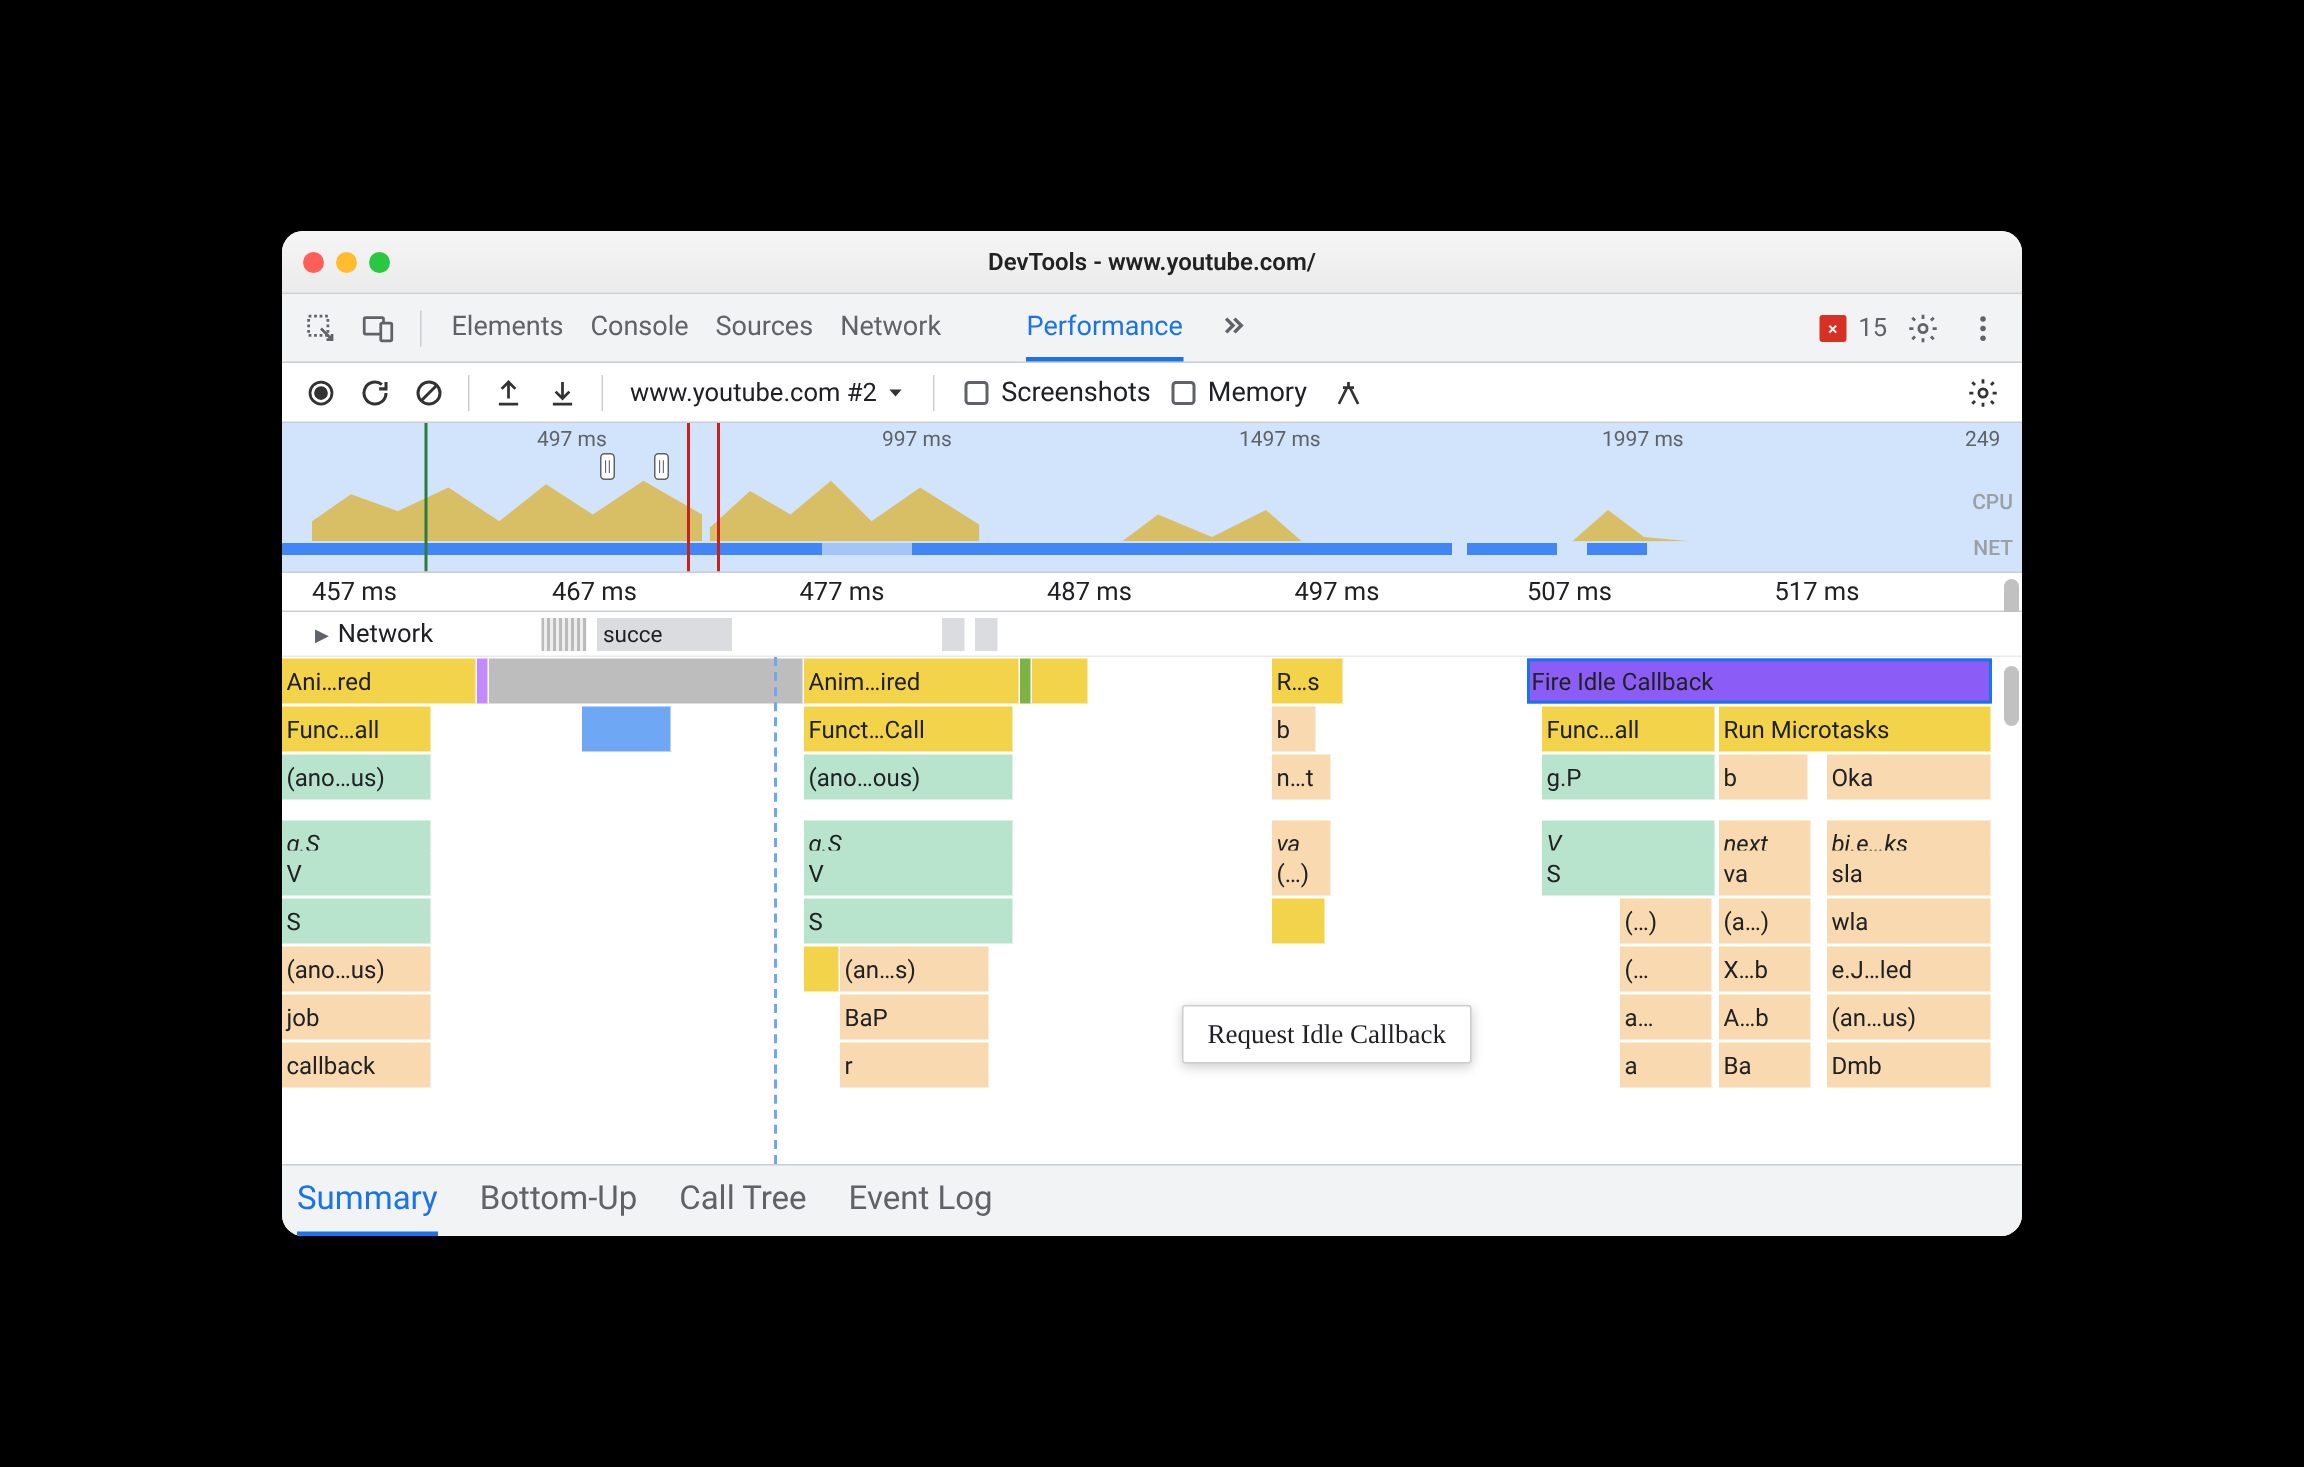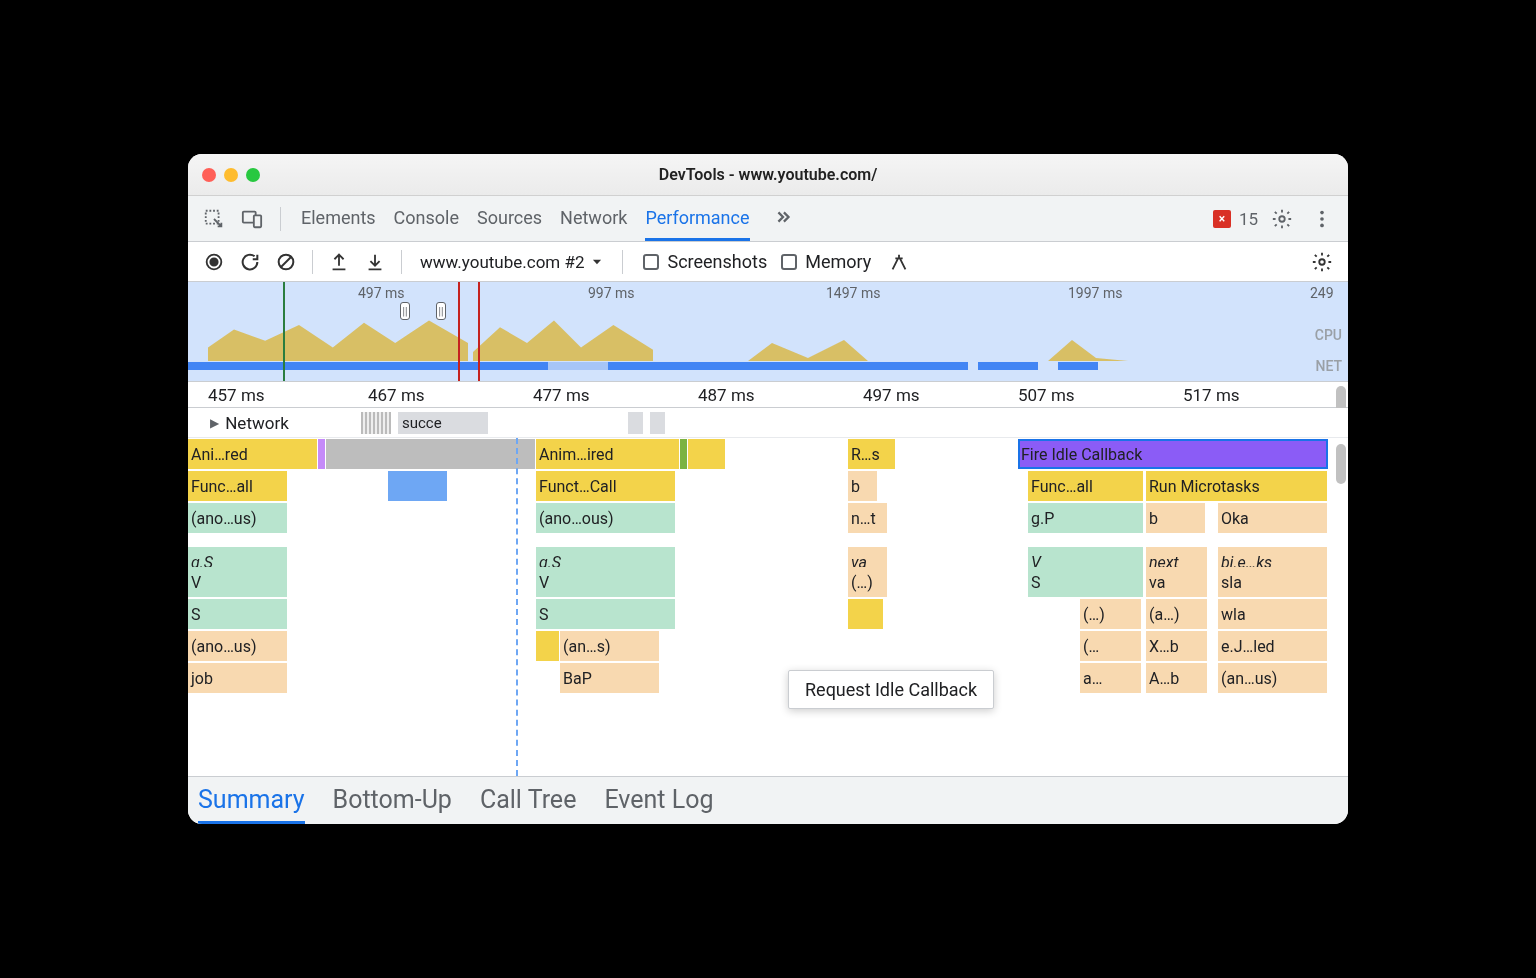--- a/index.html
+++ b/index.html
@@ -65,21 +65,21 @@
 .icon-btn svg { width: 22px; height: 22px; }
 .divider { width: 1px; height: 24px; background: #cacdd1; margin: 0 6px; }
 .tabs { display: flex; gap: 18px; margin-left: 8px; align-items: stretch; height: 100%; }
 .tab {
   display: flex; align-items: center;
   font-size: 18px; color: #5f6368; cursor: pointer;
   height: 100%;
   border-bottom: 3px solid transparent;
   white-space: nowrap;
 }
-.tab.active { color: #1a73e8; border-bottom-color: #1a73e8; }
+.tab.active { color: #1a73e8; border-bottom-color: #1a73e8; margin-left: 39px; }
 .toolbar-right { margin-left: auto; display: flex; align-items: center; gap: 8px; }
 .error-badge {
   background: #d93025; color: #fff; font-size: 12px; font-weight: 600;
   width: 18px; height: 18px; border-radius: 2px;
   display: flex; align-items: center; justify-content: center;
 }
 .error-count { color: #5f6368; font-size: 17px; }
 .perf-toolbar {
   height: 40px;
   background: #fff;
@@ -199,34 +199,35 @@
 .tooltip {
   position: absolute;
   background: #fff;
   border: 1px solid #cacdd1;
   padding: 8px 16px;
   font-size: 18px;
   color: #202124;
   box-shadow: 0 2px 8px rgba(0,0,0,0.2);
   border-radius: 2px;
   z-index: 100;
+  font-family: Liberation Serif, serif;
 }
 
 .bottom-tabs {
   height: 48px;
   background: #f1f3f4;
   border-top: 1px solid #cacdd1;
   display: flex;
   align-items: stretch;
   padding: 0 10px;
   gap: 28px;
 }
 .bottom-tab {
   display: flex; align-items: center;
-  font-size: 25px; color: #5f6368; cursor: pointer;
+  font-size: 22px; color: #5f6368; cursor: pointer;
   border-bottom: 3px solid transparent;
 }
 .bottom-tab.active { color: #1a73e8; border-bottom-color: #1a73e8; }
 .scrollbar-v {
   position: absolute;
   right: 2px;
   width: 10px;
   background: #c1c1c1;
   border-radius: 5px;
 }
@@ -458,20 +459,27 @@
         <div class="flame-block" style="left: 958px; width: 62px; background: rgb(248, 217, 176);">X…b</div>
         <div class="flame-block" style="left: 1030px; width: 110px; background: rgb(248, 217, 176);">e.J…led</div>
       </div>
       <div class="flame-row" style="top: 224px;">
         <div class="flame-block" style="left: 0px; width: 100px; background: rgb(248, 217, 176);">job</div>
         <div class="flame-block" style="left: 372px; width: 100px; background: rgb(248, 217, 176);">BaP</div>
         <div class="flame-block" style="left: 892px; width: 62px; background: rgb(248, 217, 176);">a…</div>
         <div class="flame-block" style="left: 958px; width: 62px; background: rgb(248, 217, 176);">A…b</div>
         <div class="flame-block" style="left: 1030px; width: 110px; background: rgb(248, 217, 176);">(an…us)</div>
       </div>
+      <div class="flame-row" style="top: 256px;">
+        <div class="flame-block" style="left: 0px; width: 100px; background: rgb(248, 217, 176);">callback</div>
+        <div class="flame-block" style="left: 372px; width: 100px; background: rgb(248, 217, 176);">r</div>
+        <div class="flame-block" style="left: 892px; width: 62px; background: rgb(248, 217, 176);">a</div>
+        <div class="flame-block" style="left: 958px; width: 62px; background: rgb(248, 217, 176);">Ba</div>
+        <div class="flame-block" style="left: 1030px; width: 110px; background: rgb(248, 217, 176);">Dmb</div>
+      </div>
       <div class="tooltip" style="left: 600px; top: 232px;">Request Idle Callback</div>
       <div class="scrollbar-v" style="top: 6px; height: 40px;"></div>
       <div style="position: absolute; left: 328px; top: 0px; bottom: 0px; width: 0px; border-left: 2px dashed rgb(110, 167, 244);"></div>
     </div>
 
   <div class="bottom-tabs">
     <div class="bottom-tab active">Summary</div>
     <div class="bottom-tab">Bottom-Up</div>
     <div class="bottom-tab">Call Tree</div>
     <div class="bottom-tab">Event Log</div>

